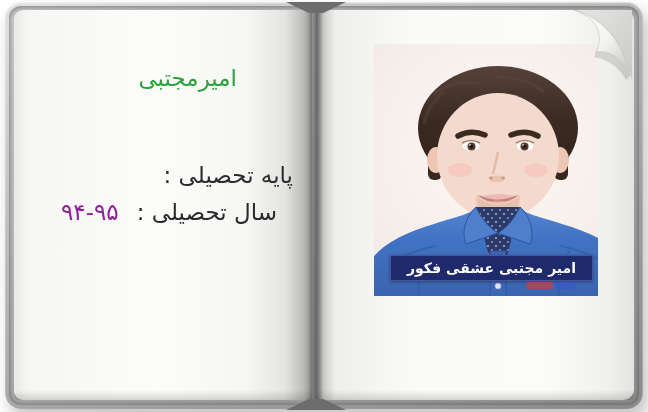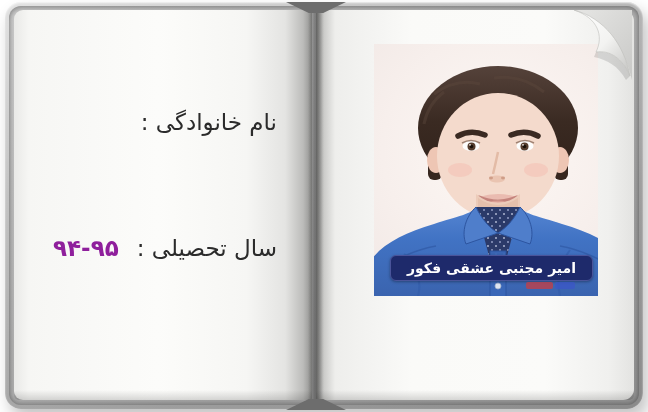--- a/index.html
+++ b/index.html
@@ -32,52 +32,53 @@
   .notch-bottom{top:399px;clip-path:polygon(38% 0,62% 0,100% 100%,0 100%);}
 
   
   .line{position:absolute;display:flex;direction:rtl;align-items:baseline;
         font-size:23px;line-height:32px;color:var(--text-dark,#2b2b2b);white-space:nowrap;}
   .line-1{top:52px;right:75px;gap:34px;}
   .line-2{top:96px;right:35px;gap:7px;}
   .line-3{top:149px;right:19px;gap:8px;}
   .line-4{top:186px;right:35px;gap:18px;}
   .value.green{color:var(--accent-green,#2aa33a);}
-  .value.magenta{color:var(--accent-magenta,#8f1f9c);font-weight:bold;margin-top:36px;}
+  .value.magenta{color:var(--accent-magenta,#8f1f9c);font-weight:normal;}
 
   
   .photo{position:absolute;left:58px;top:34px;width:224px;height:252px;overflow:hidden;
          background:radial-gradient(circle at 55% 42%,#fdf8f5 0%,#f7efec 60%,#f1e8e5 100%);}
   .photo svg{position:absolute;left:0;top:0;}
   .banner{position:absolute;left:16px;top:211px;width:203px;height:26px;box-sizing:border-box;
-          background:var(--banner-bg,#1e2a6b);border:1px solid #4a549a;border-radius:6px;
+          background:var(--banner-bg,#1e2a6b);border:1px solid #4a549a;border-radius:0;
           box-shadow:0 1px 3px rgba(0,0,0,.35);display:flex;align-items:center;justify-content:center;}
   .banner span{direction:rtl;color:var(--banner-text,#ffffff);font-size:14px;font-weight:bold;
           letter-spacing:.2px;white-space:nowrap;}
   .watermark{position:absolute;left:152px;top:238px;display:flex;gap:2px;align-items:center;}
   .watermark .wm-red{width:27px;height:7px;background:#d23b3b;border-radius:2px;opacity:.7;filter:blur(.6px);}
   .watermark .wm-blue{width:20px;height:7px;background:#3b55c9;border-radius:2px;opacity:.7;filter:blur(.6px);}
 
   
   .curl{position:absolute;right:2px;top:0px;width:64px;height:84px;}
 </style>
 </head>
 <body>
 
 <div class="stage">
 
   <div class="cover"></div>
 
   <div class="page page-left">
     <div class="line line-1">
+      <span class="value green">امیرمجتبی</span>
     </div>
     <div class="line line-2">
-      <span class="label">نام خانوادگی :</span>
     </div>
     <div class="line line-3">
+      <span class="label">پایه تحصیلی :</span>
     </div>
     <div class="line line-4">
       <span class="label">سال تحصیلی :</span>
       <span class="value magenta" dir="ltr">۹۴-۹۵</span>
     </div>
   </div>
 
   <div class="page page-right">
 
     <div class="photo">

